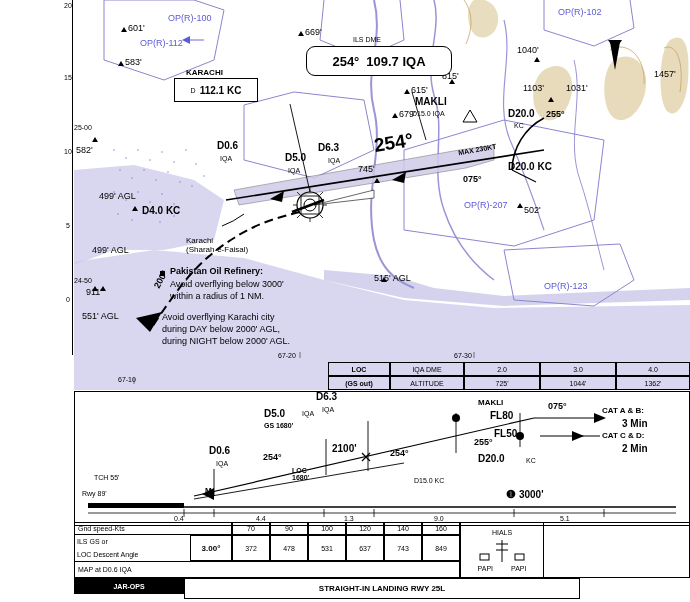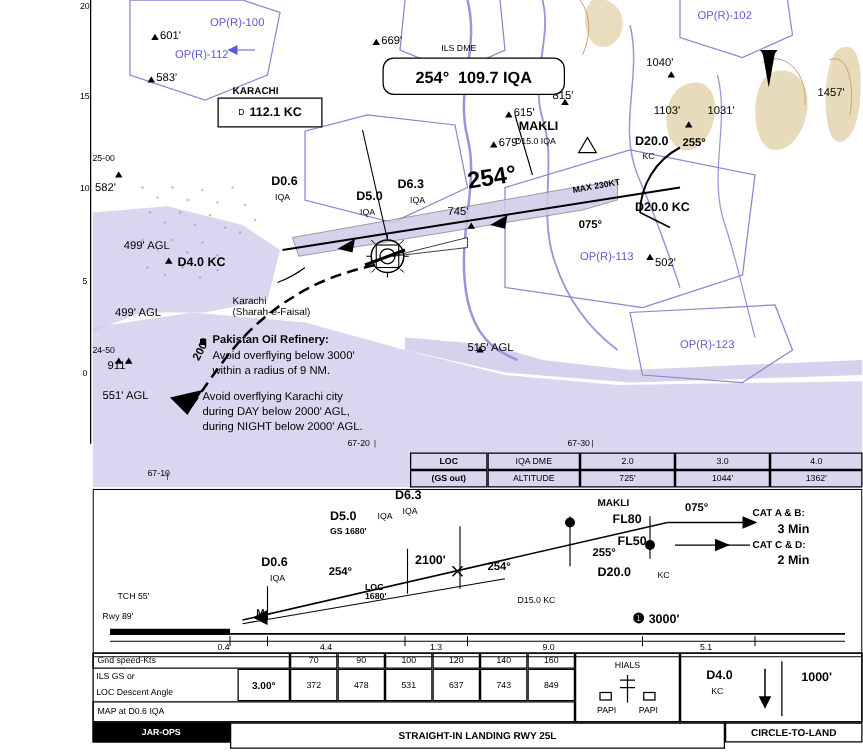--- a/index.html
+++ b/index.html
@@ -157,22 +157,22 @@
 
     <line x1="226" y1="352" x2="226" y2="358" stroke="#555" stroke-width="0.8"></line>
     <line x1="400" y1="352" x2="400" y2="358" stroke="#555" stroke-width="0.8"></line>
     <line x1="60" y1="378" x2="60" y2="384" stroke="#555" stroke-width="0.8"></line>
   </svg>
 
   
   <div class="abs lbl blue" style="left:94px; top:14px;">OP(R)-100</div>
   <div class="abs lbl blue" style="left:66px; top:39px;">OP(R)-112</div>
   <div class="abs lbl blue" style="left:484px; top:8px;">OP(R)-102</div>
-  <div class="abs lbl blue" style="left:390px; top:201px;">OP(R)-113</div>
-  <div class="abs lbl blue" style="left:470px; top:271px;">OP(R)-123</div>
+  <div class="abs lbl blue" style="left:390px; top:201px;">OP(R)-207</div>
+  <div class="abs lbl blue" style="left:470px; top:282px;">OP(R)-123</div>
 
   
   <div class="tri-sm" style="left:47px; top:27px;"></div>
   <div class="abs lbl" style="left:54px; top:24px;">601'</div>
   <div class="tri-sm" style="left:44px; top:61px;"></div>
   <div class="abs lbl" style="left:51px; top:58px;">583'</div>
   <div class="tri-sm" style="left:224px; top:31px;"></div>
   <div class="abs lbl" style="left:231px; top:28px;">669'</div>
   <div class="tri-sm" style="left:330px; top:89px;"></div>
   <div class="abs lbl" style="left:337px; top:86px;">615'</div>
@@ -238,21 +238,21 @@
   <div class="abs lbl lbl-b" style="left:389px; top:175px;">075°</div>
   <div class="abs lbl lbl-b" style="left:78px; top:275px; transform:rotate(-62deg);">200°</div>
   <div class="abs tiny lbl-b" style="left:384px; top:146px; transform:rotate(-10deg);">MAX 230KT</div>
 
   
   <div class="abs small" style="left:112px; top:236px; white-space:pre;">Karachi
 (Sharah-e-Faisal)</div>
   <div class="sq" style="left:86px; top:271px;"></div>
   <div class="abs lbl lbl-b" style="left:96px; top:267px;">Pakistan Oil Refinery:</div>
   <div class="abs lbl" style="left:96px; top:280px;">Avoid overflying below 3000'</div>
-  <div class="abs lbl" style="left:96px; top:292px;">within a radius of 9 NM.</div>
+  <div class="abs lbl" style="left:96px; top:292px;">within a radius of 1 NM.</div>
   <div class="abs lbl" style="left:88px; top:313px;">Avoid overflying Karachi city</div>
   <div class="abs lbl" style="left:88px; top:325px;">during DAY below 2000' AGL,</div>
   <div class="abs lbl" style="left:88px; top:337px;">during NIGHT below 2000' AGL.</div>
 
   
   <div class="abs tiny" style="left:204px; top:352px;">67-20</div>
   <div class="abs tiny" style="left:380px; top:352px;">67-30</div>
   <div class="abs tiny" style="left:44px; top:376px;">67-10</div>
   <div class="abs tiny" style="left:0px; top:124px;">25-00</div>
   <div class="abs tiny" style="left:0px; top:277px;">24-50</div>
@@ -446,33 +446,20 @@
       <line x1="28" y1="12" x2="40" y2="12" stroke="#000" stroke-width="1"></line>
       <rect x="12" y="16" width="9" height="6" fill="none" stroke="#000" stroke-width="1"></rect>
       <rect x="47" y="16" width="9" height="6" fill="none" stroke="#000" stroke-width="1"></rect>
     </svg>
     <div style="display:flex; gap:18px; margin-top:1px;">
       <span class="tiny">PAPI</span>
       <span class="tiny">PAPI</span>
     </div>
   </div>
 
-  <div class="abs cellborder" style="left:470px;top:0;width:146px;height:56px;">
-    <div class="abs med lbl-b" style="left:20px; top:12px;">D4.0</div>
-    <div class="abs tiny" style="left:24px; top:27px;">KC</div>
-    <div class="abs" style="left:80px; top:6px; width:1px; height:44px; background:#000;"></div>
-    <div class="abs med lbl-b" style="left:96px; top:14px;">1000'</div>
-    <svg class="abs" style="left:56px; top:10px;" width="22" height="36" viewBox="0 0 22 36">
-      <line x1="11" y1="2" x2="11" y2="30" stroke="#000" stroke-width="1.2"></line>
-      <polygon points="11,34 6,24 16,24" fill="#000"></polygon>
-    </svg>
-  </div>
 
   <div class="abs cellborder ctr" style="left:0;top:56px;width:110px;height:16px; background:#000;">
     <span class="tiny lbl-b" style="color:#fff;">JAR-OPS</span>
   </div>
   <div class="abs cellborder ctr" style="left:110px;top:56px;width:396px;height:21px;">
     <span class="small lbl-b">STRAIGHT-IN LANDING RWY 25L</span>
   </div>
-  <div class="abs cellborder ctr" style="left:506px;top:56px;width:110px;height:16px;">
-    <span class="small lbl-b">CIRCLE-TO-LAND</span>
-  </div>
 </div>
 
 </body></html>

